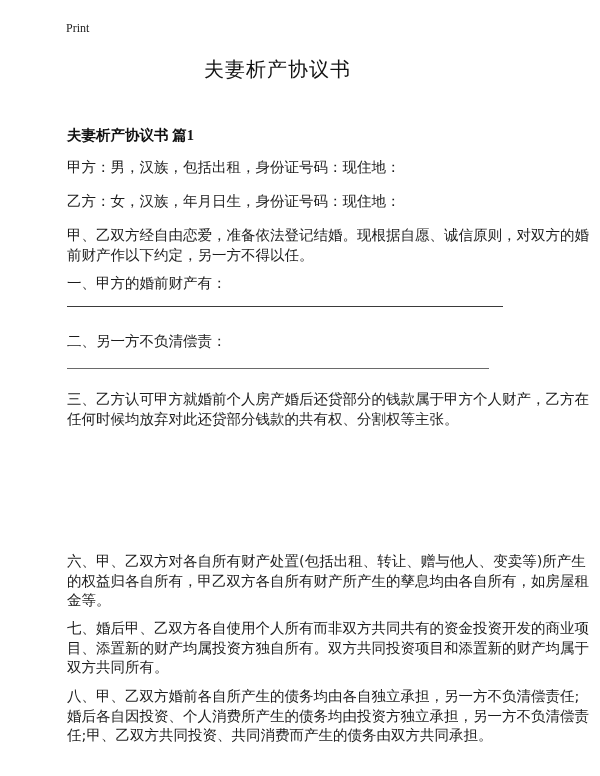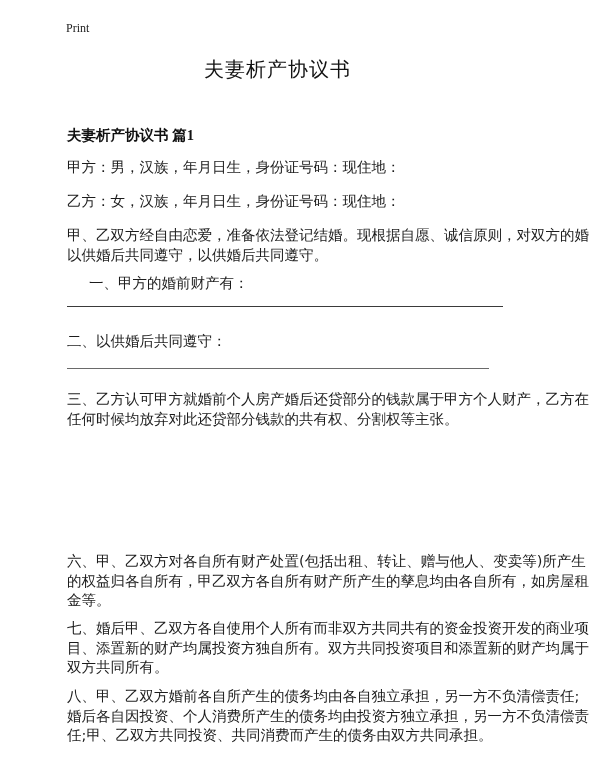--- a/index.html
+++ b/index.html
@@ -30,31 +30,31 @@
 <body>
 
 <div class="page">
   <div class="print-label">Print</div>
 
   <h1 class="doc-title">夫妻析产协议书</h1>
 
 
   <p class="p section-heading" style="top:126px;">夫妻析产协议书 篇1</p>
 
-  <p class="p" style="top:158px;">甲方：男，汉族，年月日生，身份证号码：现住地：</p>
+  <p class="p" style="top:158px;">甲方：男，汉族，包括出租，身份证号码：现住地：</p>
 
   <p class="p" style="top:192px;">乙方：女，汉族，年月日生，身份证号码：现住地：</p>
 
   <p class="p" style="top:226px;">甲、乙双方经自由恋爱，准备依法登记结婚。现根据自愿、诚信原则，对双方的婚
-以供婚后共同遵守，以供婚后共同遵守。</p>
+前财产作以下约定，另一方不得以任。</p>
 
-  <p class="p" style="top:274px;margin-left:22px;">一、甲方的婚前财产有：</p>
+  <p class="p" style="top:274px;">一、甲方的婚前财产有：</p>
   <div class="rule" style="top:306px; width:436px;"></div>
 
-  <p class="p" style="top:332px;">二、以供婚后共同遵守：</p>
+  <p class="p" style="top:332px;">二、另一方不负清偿责：</p>
   <div class="rule r2" style="top:368px; width:422px;"></div>
 
   <p class="p" style="top:390px;">三、乙方认可甲方就婚前个人房产婚后还贷部分的钱款属于甲方个人财产，乙方在
 任何时候均放弃对此还贷部分钱款的共有权、分割权等主张。</p>
 
 
 
   <p class="p" style="top:552px;">六、甲、乙双方对各自所有财产处置(包括出租、转让、赠与他人、变卖等)所产生
 的权益归各自所有，甲乙双方各自所有财产所产生的孳息均由各自所有，如房屋租
 金等。</p>

